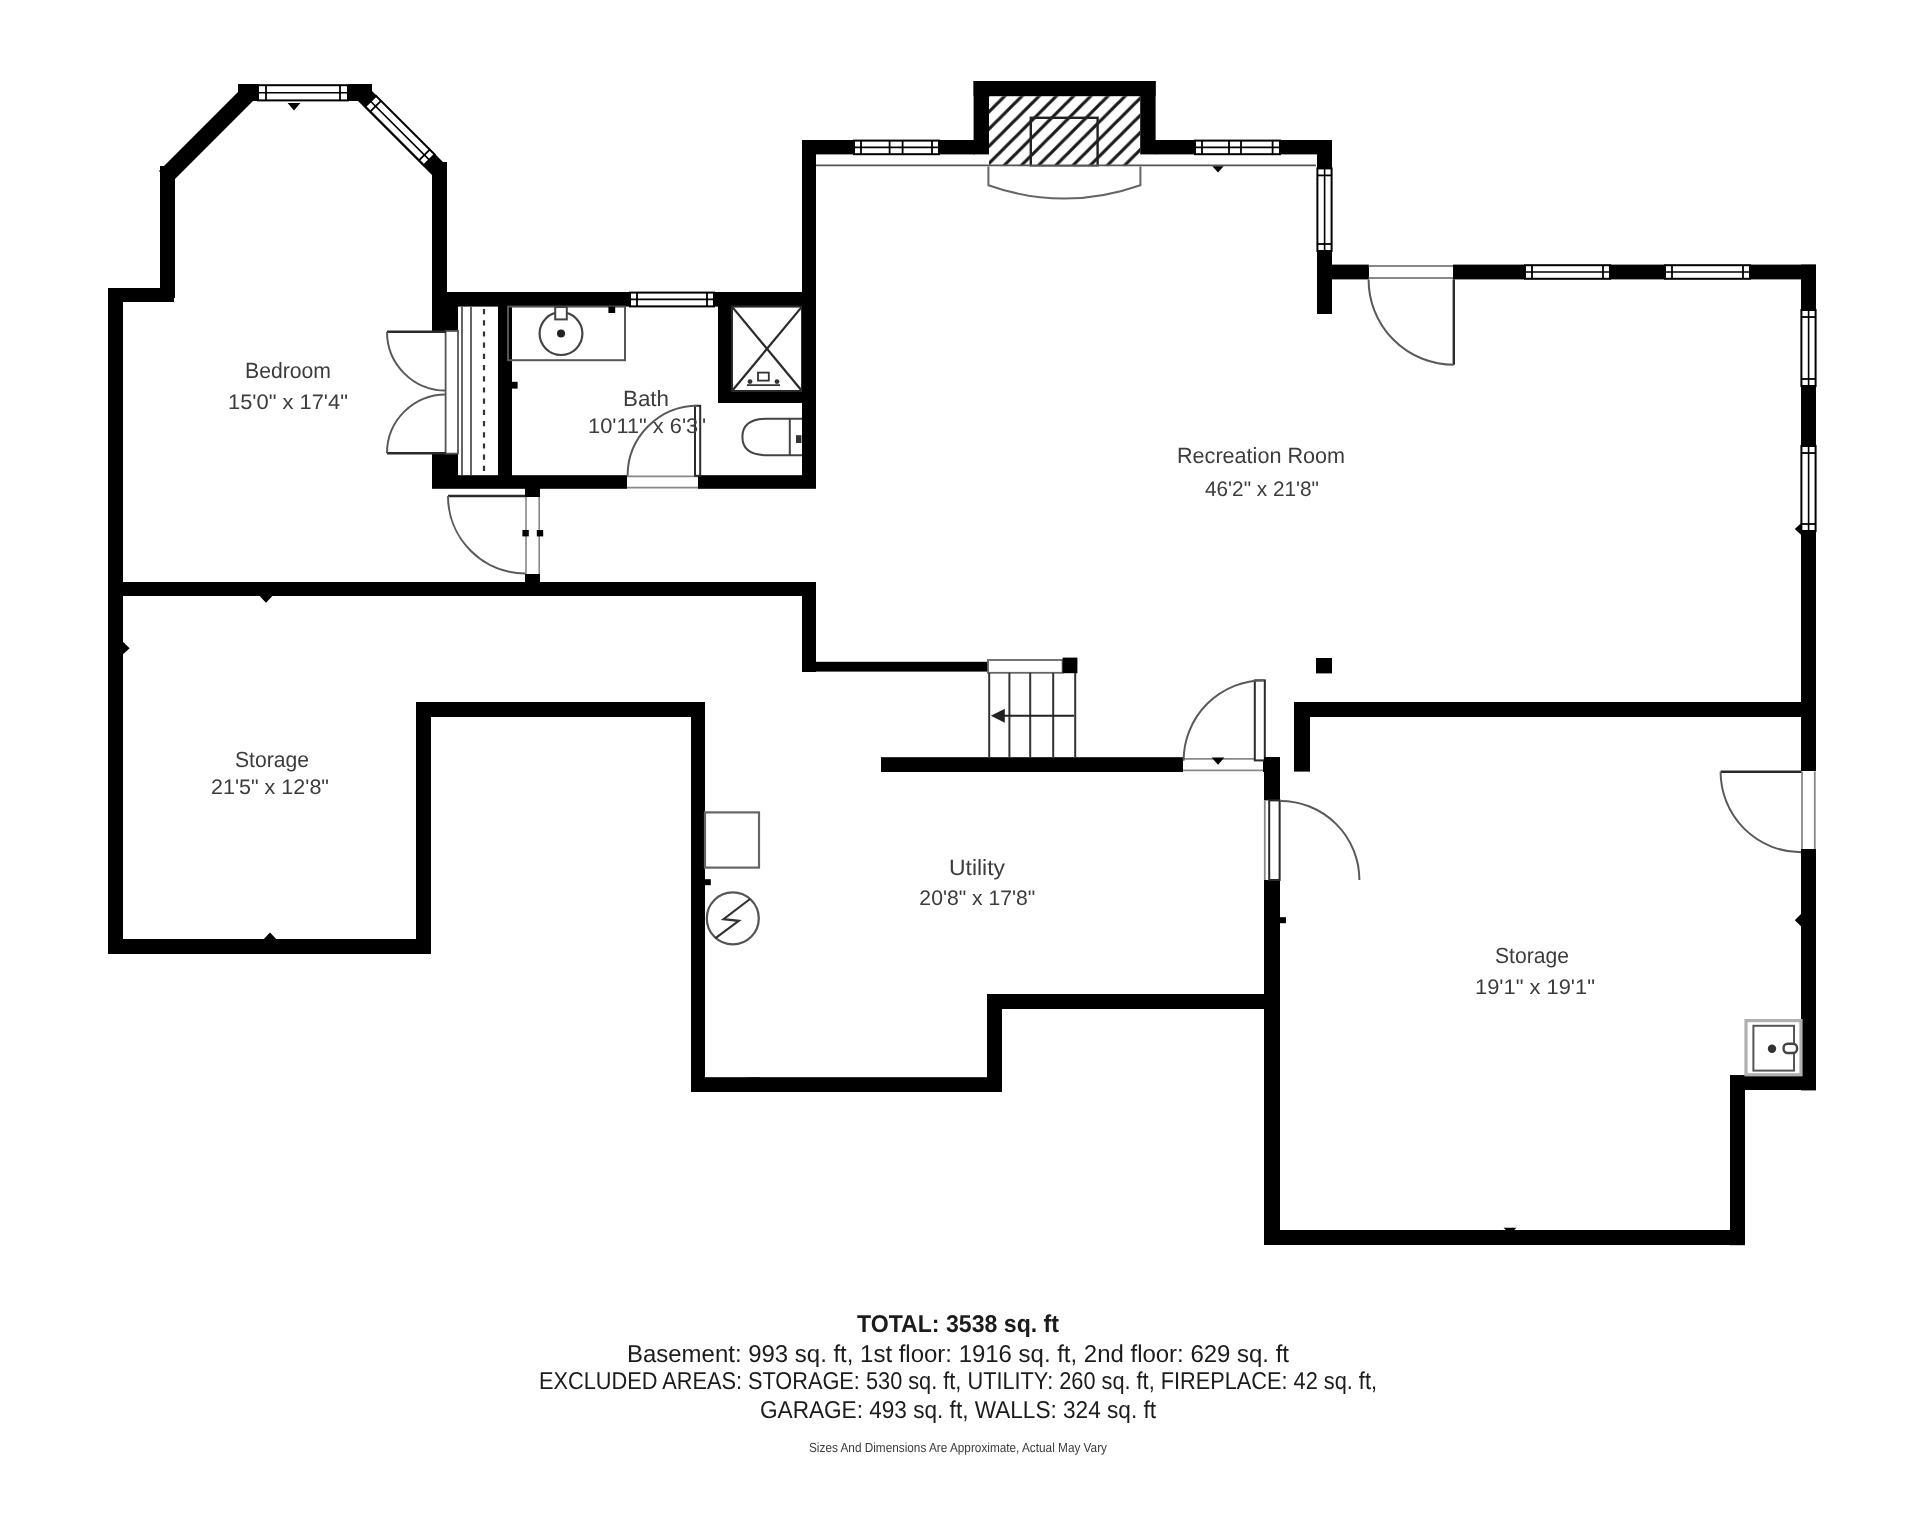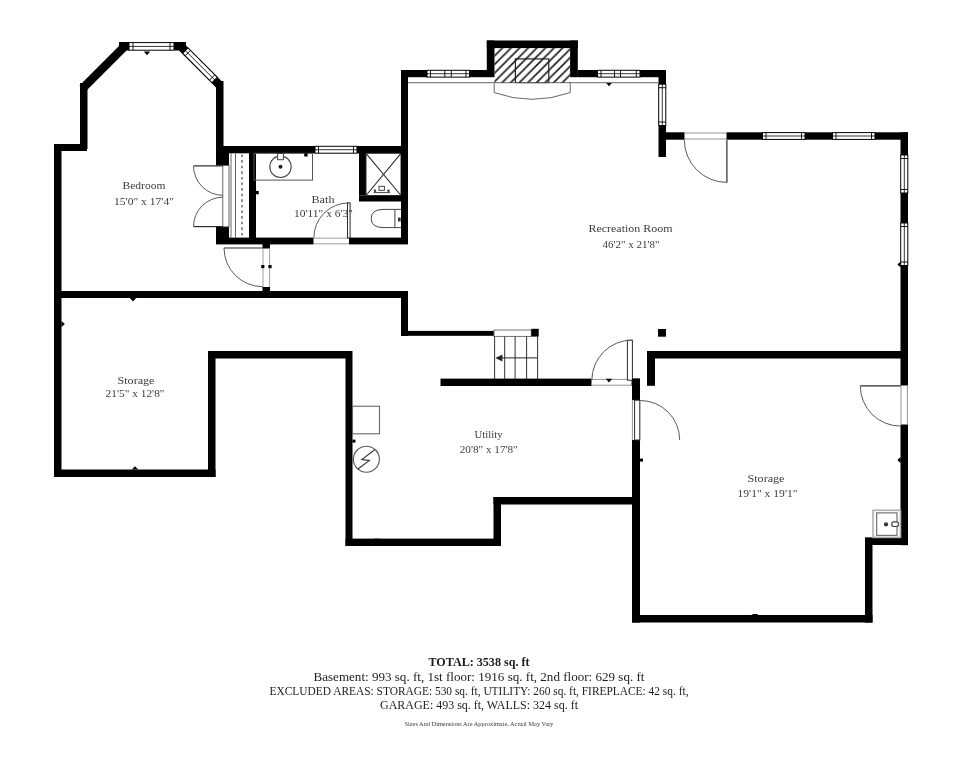--- a/index.html
+++ b/index.html
@@ -1,16 +1,16 @@
 <!DOCTYPE html>
 <html><head>
 <meta charset="utf-8">
 <style>
 html,body{margin:0;padding:0;background:#ffffff;}
-.page{width:960px;height:768px;position:relative;font-family:Liberation Serif, serif;filter:grayscale(1);}
+.page{width:960px;height:768px;position:relative;font-family:Liberation Sans, sans-serif;filter:grayscale(1);}
 svg{position:absolute;left:0;top:0;opacity:0.999;}
 .w{fill:#000000;}
 .lbl{font-size:11px;fill:#3c3c3c;}
 .dim{font-size:10.5px;fill:#3c3c3c;}
 .win{fill:#ffffff;stroke:#000000;stroke-width:1;}
 .arc{stroke:#5a5a5a;stroke-width:1;fill:none;}
 .leaf{stroke:#2a2a2a;stroke-width:1.2;fill:none;}
 </style>
 </head>
 <body>

